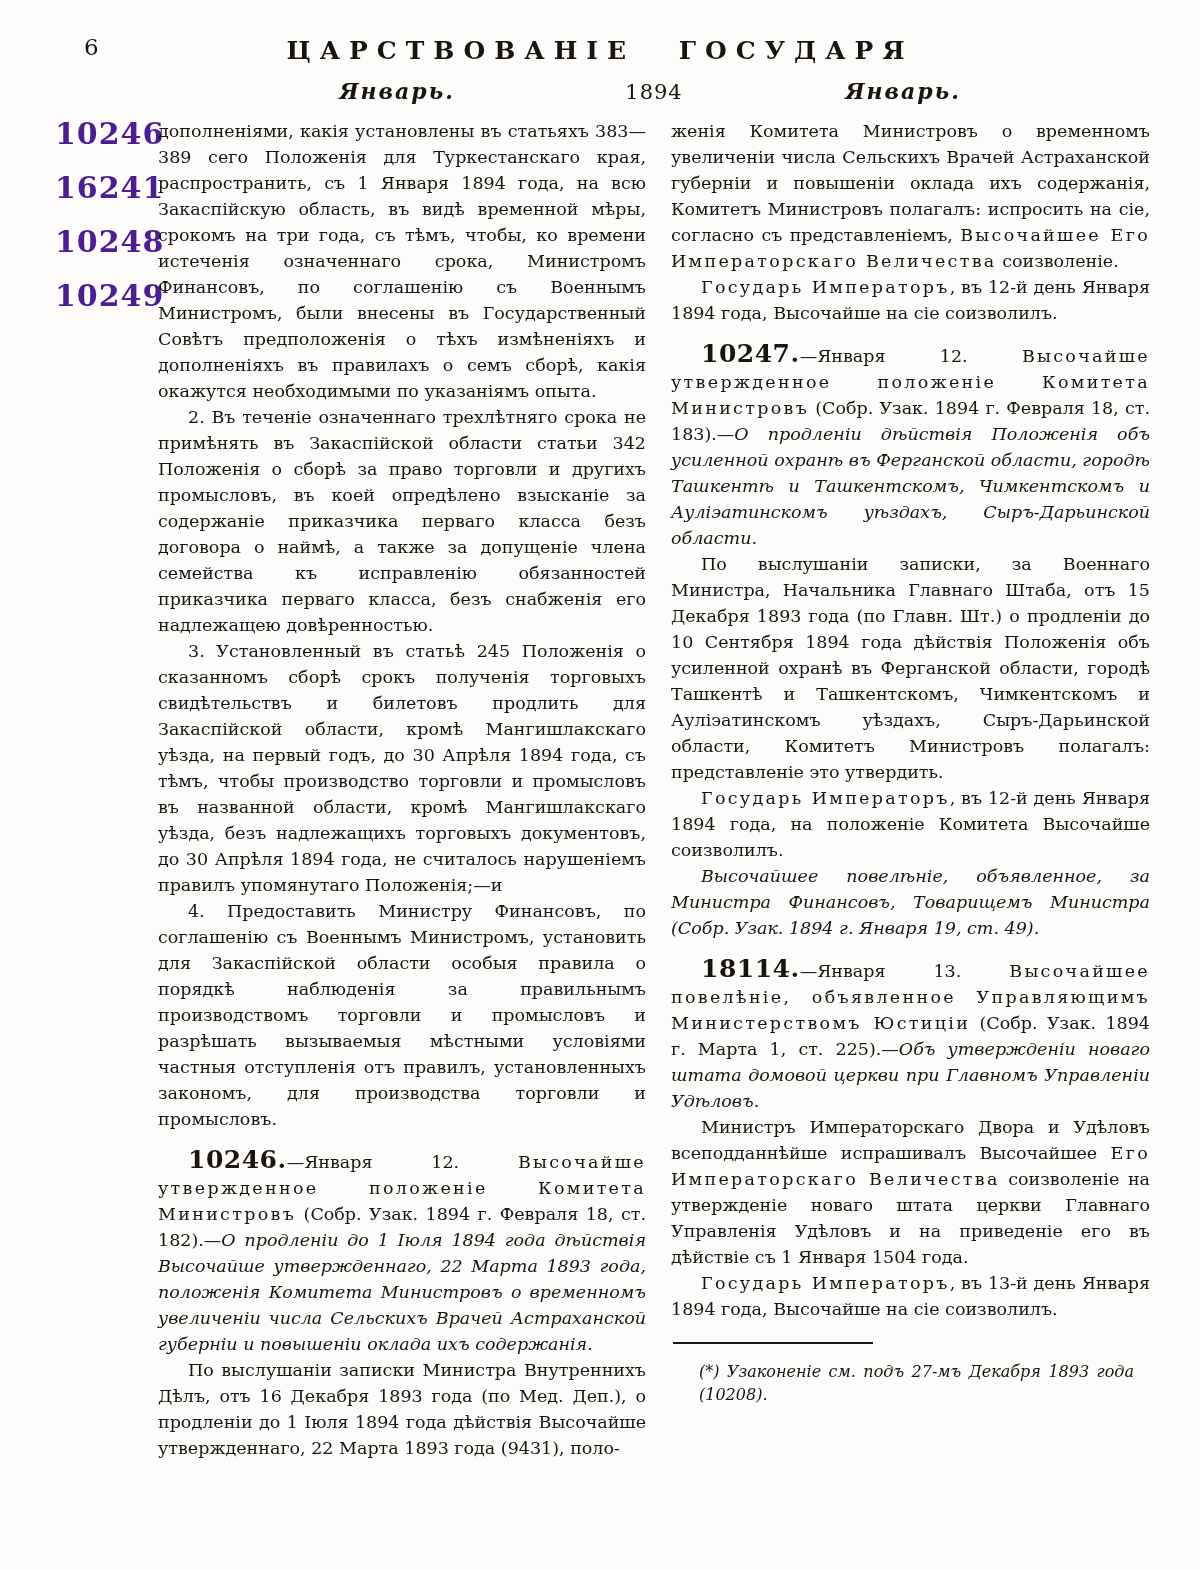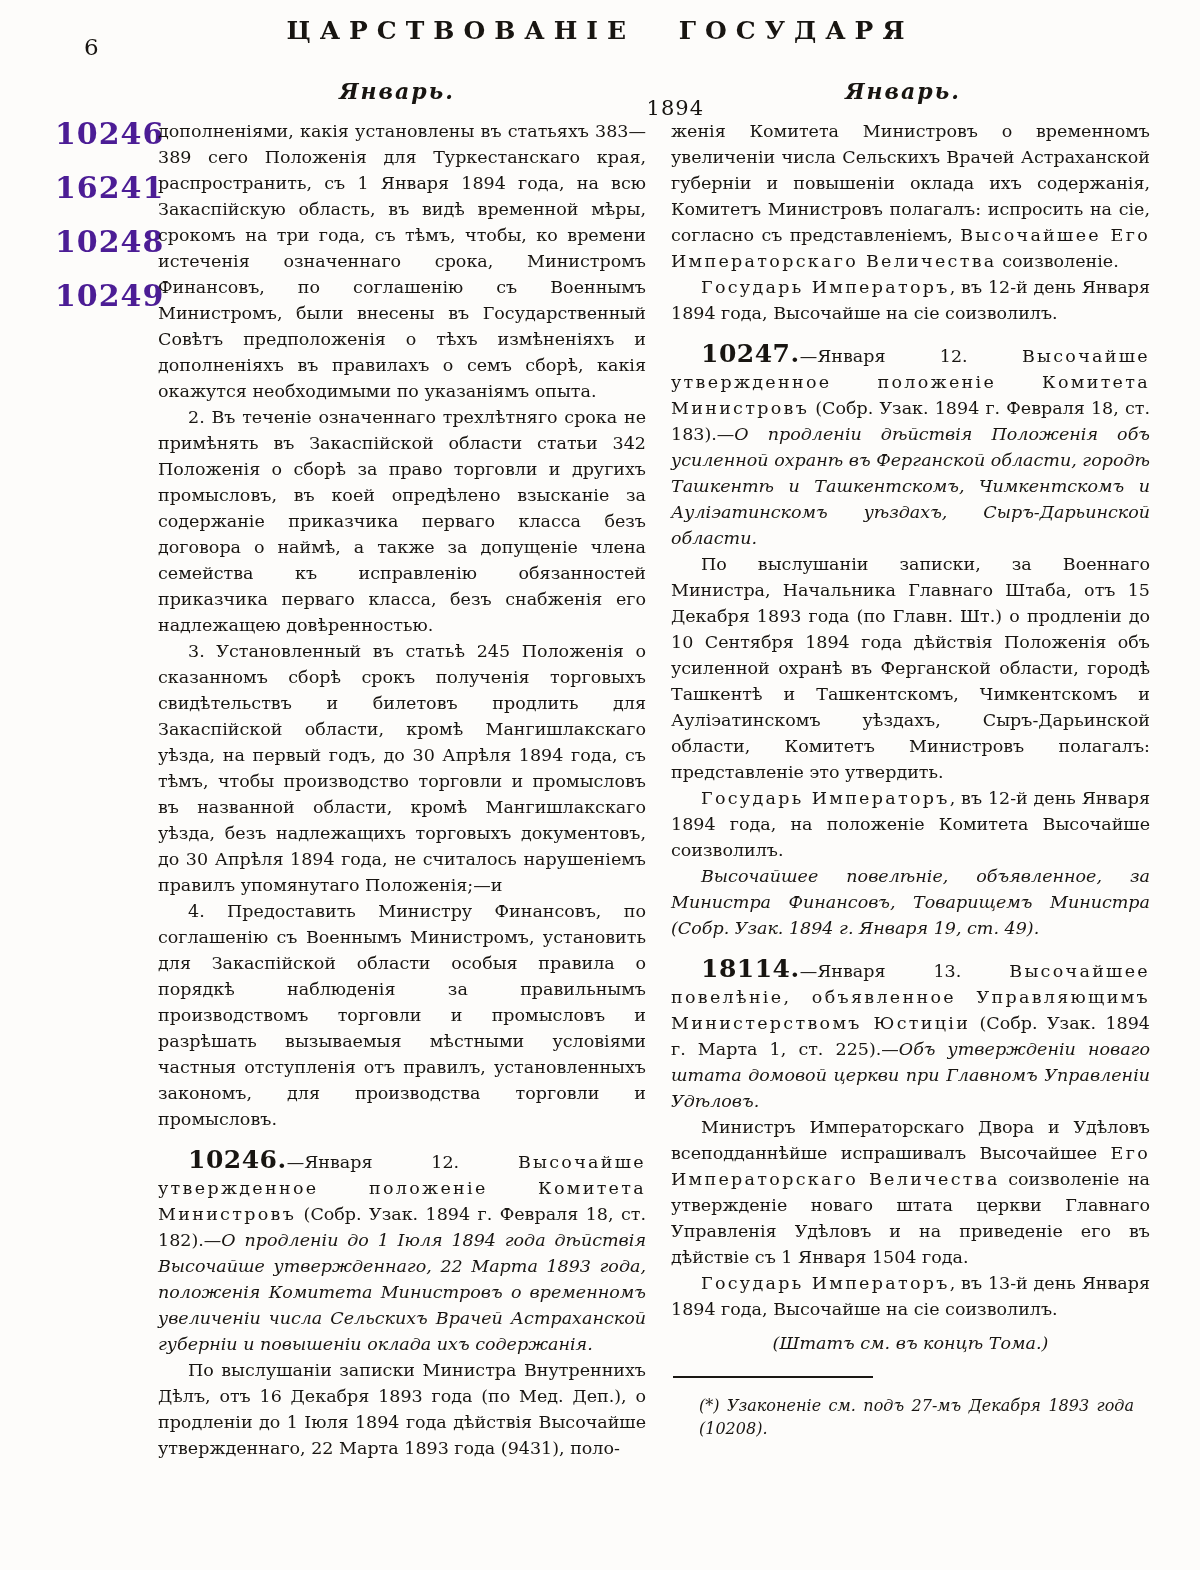--- a/index.html
+++ b/index.html
@@ -9,26 +9,26 @@
     margin:0 auto;
     background:#fdfcfa;
     color:#181511;
     font-family:"DejaVu Serif","Liberation Serif",serif;
     overflow:hidden;
   }
   
   .header{position:absolute;top:0;left:0;right:0;height:116px;}
   .page-number{position:absolute;left:84px;top:34px;font-size:23px;}
   .doc-title{
-    position:absolute;left:0;right:0;top:16px;text-align:center;
+    position:absolute;left:0;right:0;top:36px;text-align:center;
     font-size:25px;font-weight:bold;letter-spacing:9px;word-spacing:26px;
   }
   .sub-month-left{position:absolute;left:297px;top:78px;width:200px;text-align:center;
     font-style:italic;font-weight:bold;font-size:22px;letter-spacing:2px;}
-  .sub-year{position:absolute;left:604px;top:96px;width:100px;text-align:right;font-size:21px;letter-spacing:1px;}
+  .sub-year{position:absolute;left:604px;top:80px;width:100px;text-align:center;font-size:21px;letter-spacing:1px;}
   .sub-month-right{position:absolute;left:803px;top:78px;width:200px;text-align:center;
     font-style:italic;font-weight:bold;font-size:22px;letter-spacing:2px;}
   
   .body{position:absolute;top:118px;left:55px;right:50px;display:flex;}
   .margin-col{width:103px;flex:0 0 103px;padding-top:0;}
   .margin-num{
     font-size:30px;font-weight:bold;letter-spacing:1px;line-height:32px;
     margin-bottom:22px;color:#4c1d95;
   }
   .col{flex:0 0 auto;}
@@ -87,19 +87,18 @@
 
     <p class="para"><span class="run-plain">женія Комитета Министровъ о временномъ увеличеніи числа Сельскихъ Врачей Астраханской губерніи и повышеніи оклада ихъ содержанія, Комитетъ Министровъ полагалъ: испросить на сіе, согласно съ представленіемъ, </span><span class="run-sp">Высочайшее Его Императорскаго Величества</span><span class="run-plain"> соизволеніе.</span></p>
         <p class="para ind"><span class="run-sp">Государь Императоръ</span><span class="run-plain">, въ 12-й день Января 1894 года, Высочайше на сіе соизволилъ.</span></p>
         <p class="para sect"><span class="run-num">10247.</span><span class="run-plain">—Января 12. </span><span class="run-sp">Высочайше утвержденное положеніе Комитета Министровъ</span><span class="run-plain"> (Собр. Узак. 1894 г. Февраля 18, ст. 183).—</span><span class="run-it">О продленіи дѣйствія Положенія объ усиленной охранѣ въ Ферганской области, городѣ Ташкентѣ и Ташкентскомъ, Чимкентскомъ и Ауліэатинскомъ уѣздахъ, Сыръ-Дарьинской области.</span></p>
         <p class="para ind"><span class="run-plain">По выслушаніи записки, за Военнаго Министра, Начальника Главнаго Штаба, отъ 15 Декабря 1893 года (по Главн. Шт.) о продленіи до 10 Сентября 1894 года дѣйствія Положенія объ усиленной охранѣ въ Ферганской области, городѣ Ташкентѣ и Ташкентскомъ, Чимкентскомъ и Ауліэатинскомъ уѣздахъ, Сыръ-Дарьинской области, Комитетъ Министровъ полагалъ: представленіе это утвердить.</span></p>
         <p class="para ind"><span class="run-sp">Государь Императоръ</span><span class="run-plain">, въ 12-й день Января 1894 года, на положеніе Комитета Высочайше соизволилъ.</span></p>
         <p class="para ind"><span class="run-it">Высочайшее повелѣніе, объявленное, за Министра Финансовъ, Товарищемъ Министра (Собр. Узак. 1894 г. Января 19, ст. 49).</span></p>
         <p class="para sect"><span class="run-num">18114.</span><span class="run-plain">—Января 13. </span><span class="run-sp">Высочайшее повелѣніе, объявленное Управляющимъ Министерствомъ Юстиціи</span><span class="run-plain"> (Собр. Узак. 1894 г. Марта 1, ст. 225).—</span><span class="run-it">Объ утвержденіи новаго штата домовой церкви при Главномъ Управленіи Удѣловъ.</span></p>
         <p class="para ind"><span class="run-plain">Министръ Императорскаго Двора и Удѣловъ всеподданнѣйше испрашивалъ Высочайшее </span><span class="run-sp">Его Императорскаго Величества</span><span class="run-plain"> соизволеніе на утвержденіе новаго штата церкви Главнаго Управленія Удѣловъ и на приведеніе его въ дѣйствіе съ 1 Января 1504 года.</span></p>
         <p class="para ind"><span class="run-sp">Государь Императоръ</span><span class="run-plain">, въ 13-й день Января 1894 года, Высочайше на сіе соизволилъ.</span></p>
-        <p class="para cnt"><span class="run-it">(Штатъ см. въ концѣ Тома.)</span></p>
         <div class="footnote-rule"></div>
         <p class="footnote">(*) Узаконеніе см. подъ 27-мъ Декабря 1893 года (10208).</p>
       </div>
   </div>
 
 </div>
 
 </body></html>

